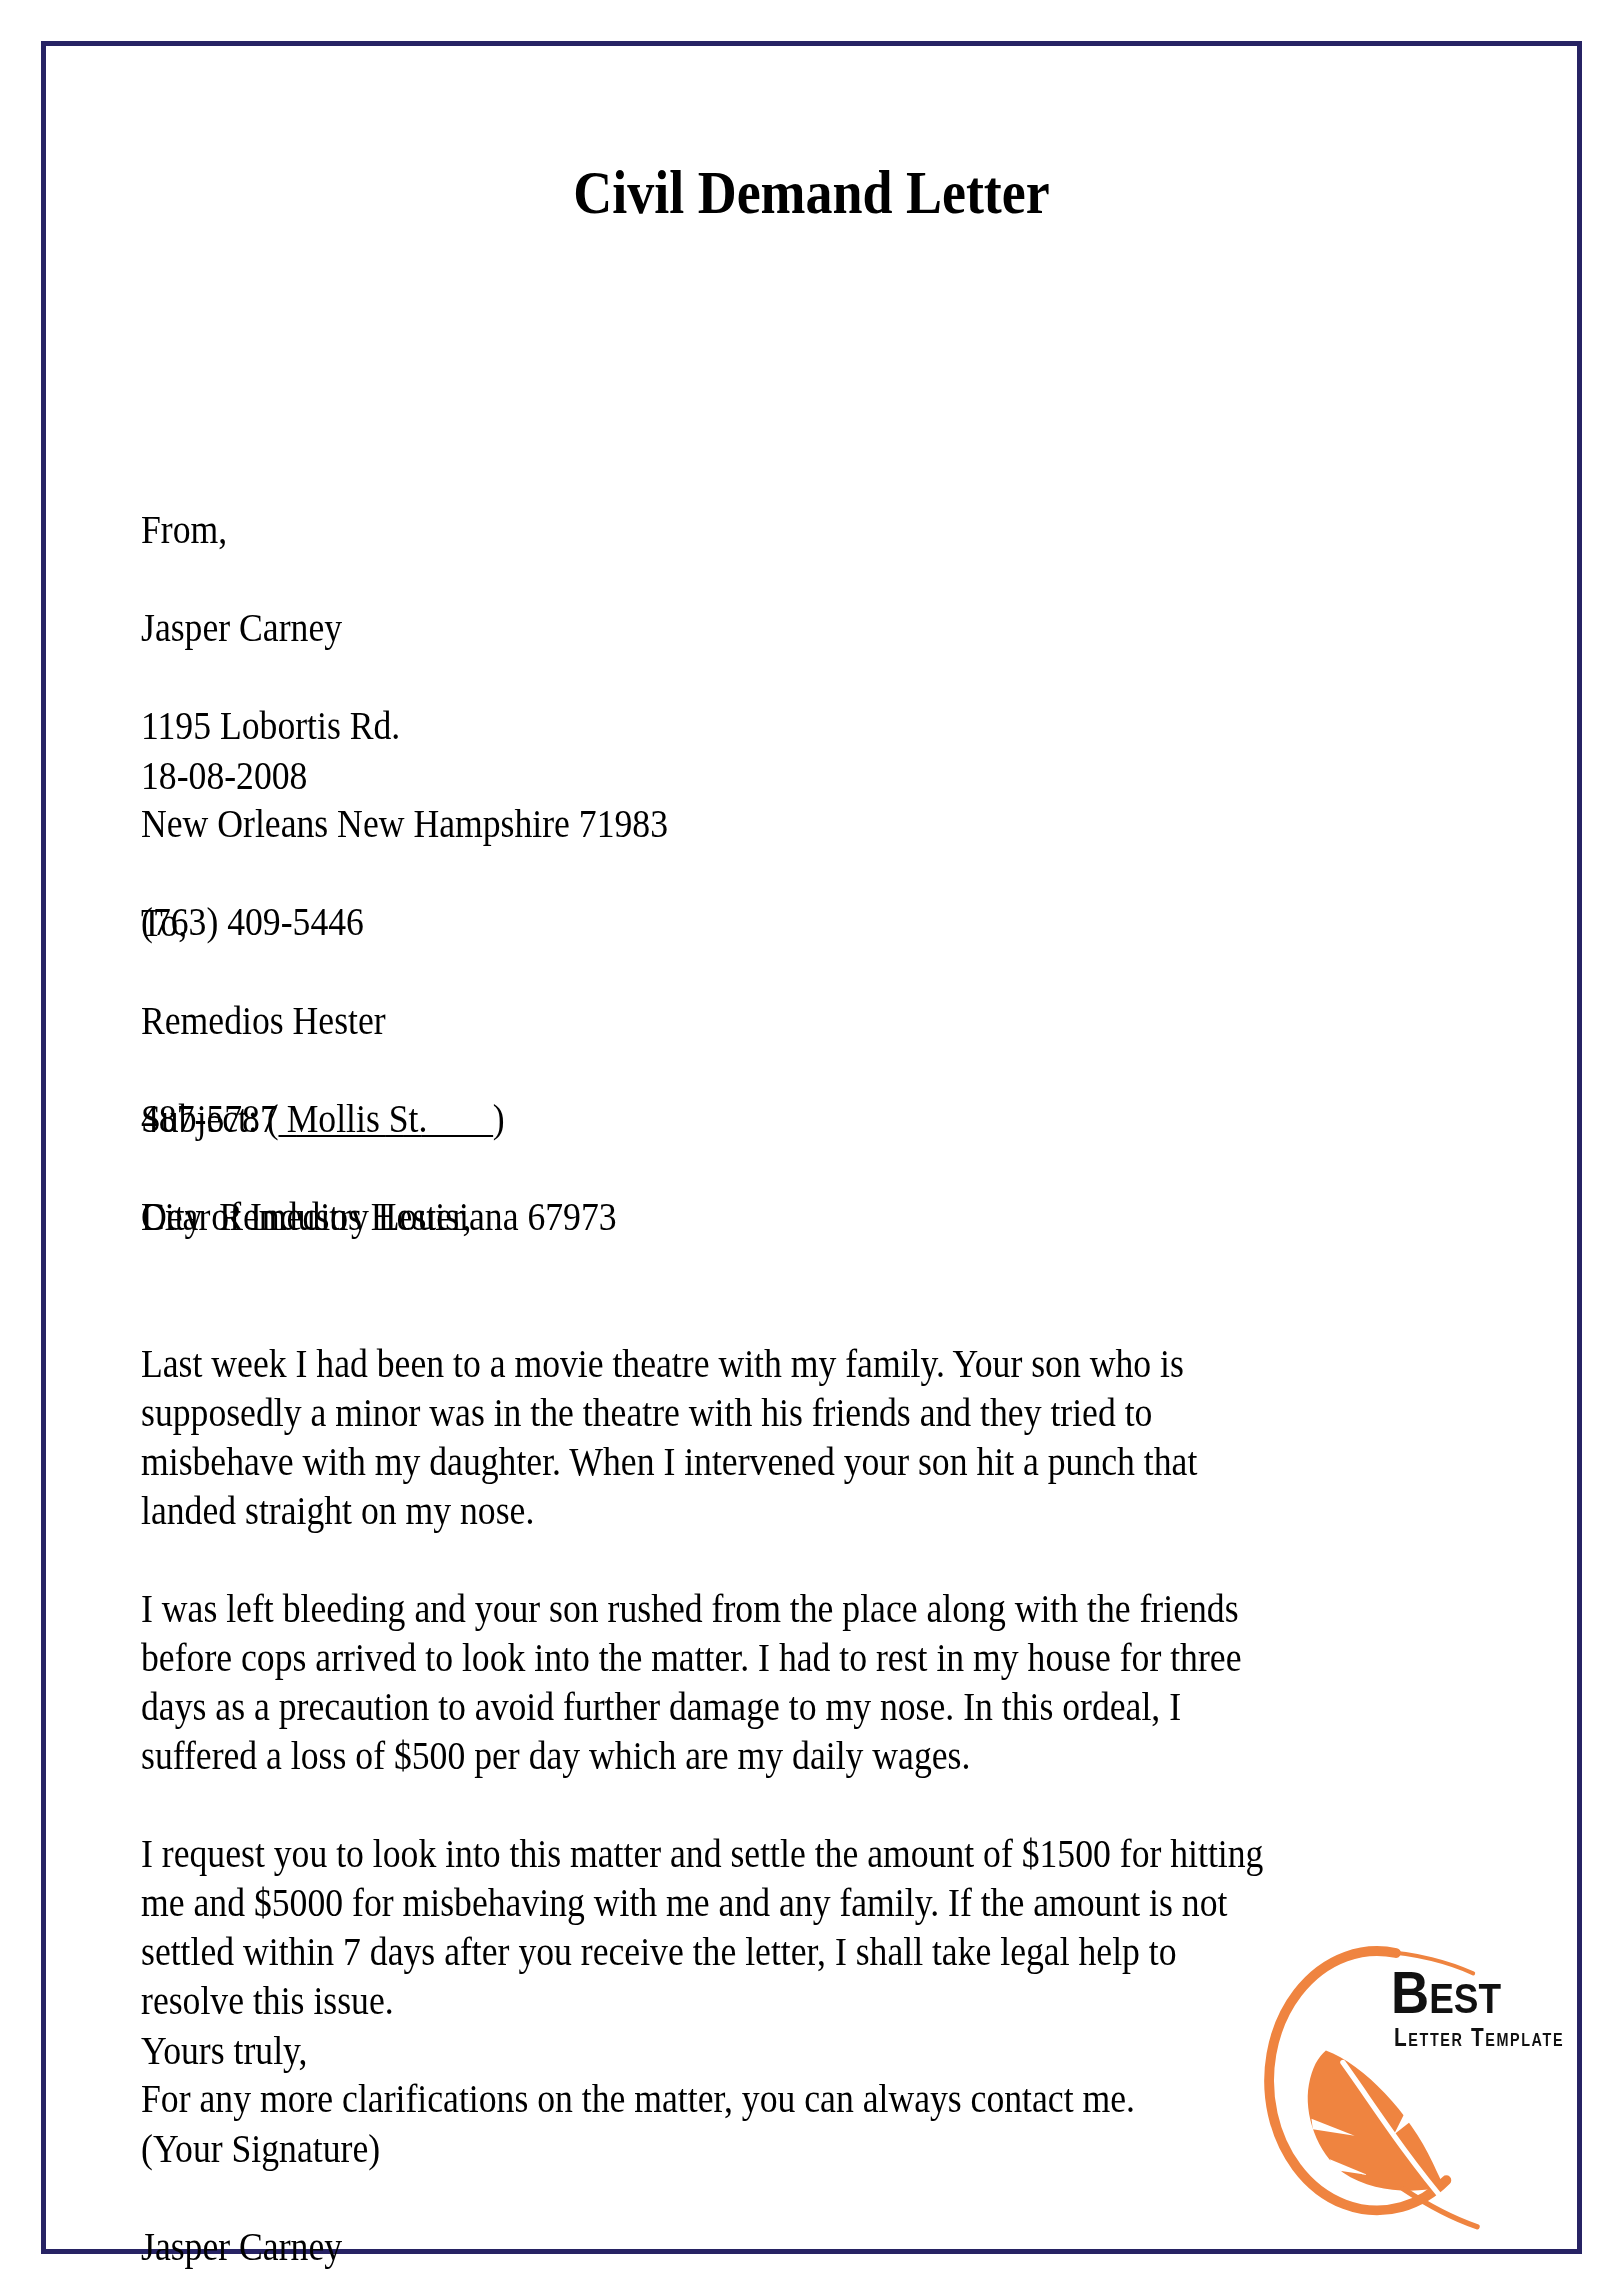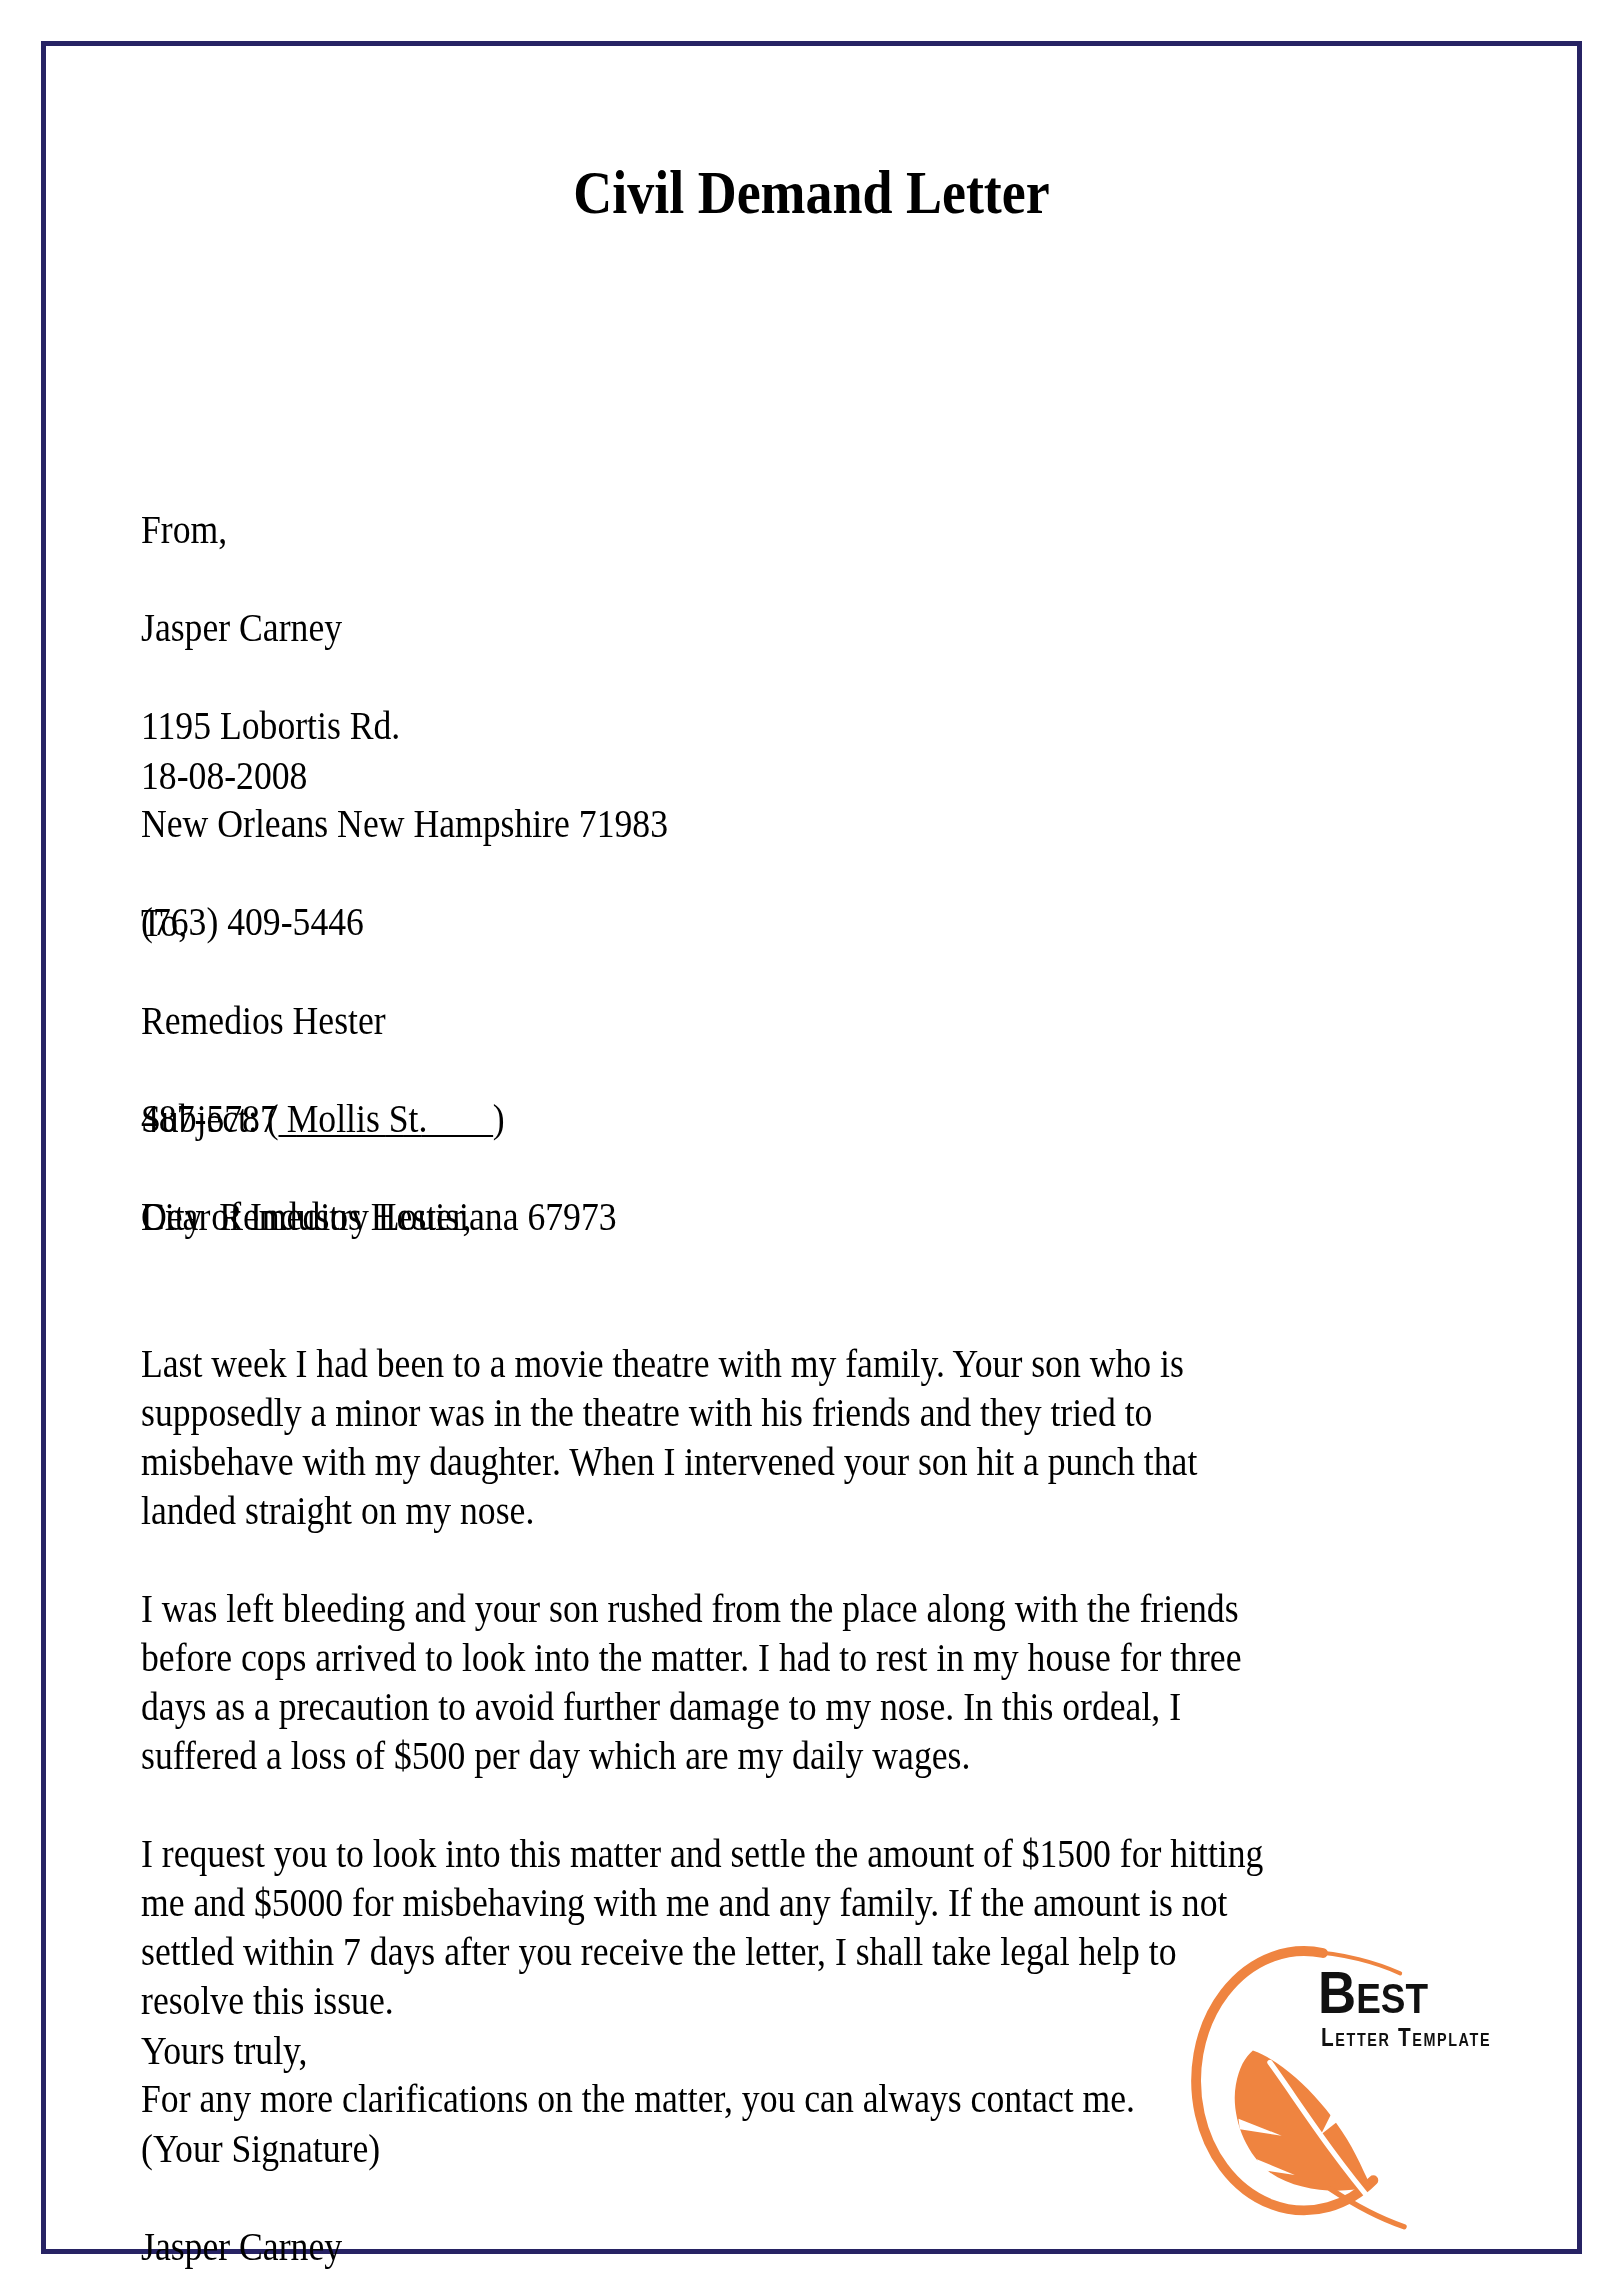--- a/index.html
+++ b/index.html
@@ -53,21 +53,21 @@
   .blk-sender     { top: 456px; }
   .blk-date       { top: 751px; }
   .blk-recipient  { top: 849px; }
   .blk-subject    { top: 1094px; }
   .blk-salutation { top: 1192px; }
   .blk-body       { top: 1290px; }
   .blk-closing    { top: 1977px; }
 
   .logo {
     position: absolute;
-    left: 1173px;
+    left: 1246px;
     top: 1930px;
     width: 275px;
     height: 308px;
     text-align: center;
   }
   .logo svg { position: absolute; left: 0; top: 0; }
   .logo-title {
     position: absolute;
     left: 145px;            
     top: 33px;              

